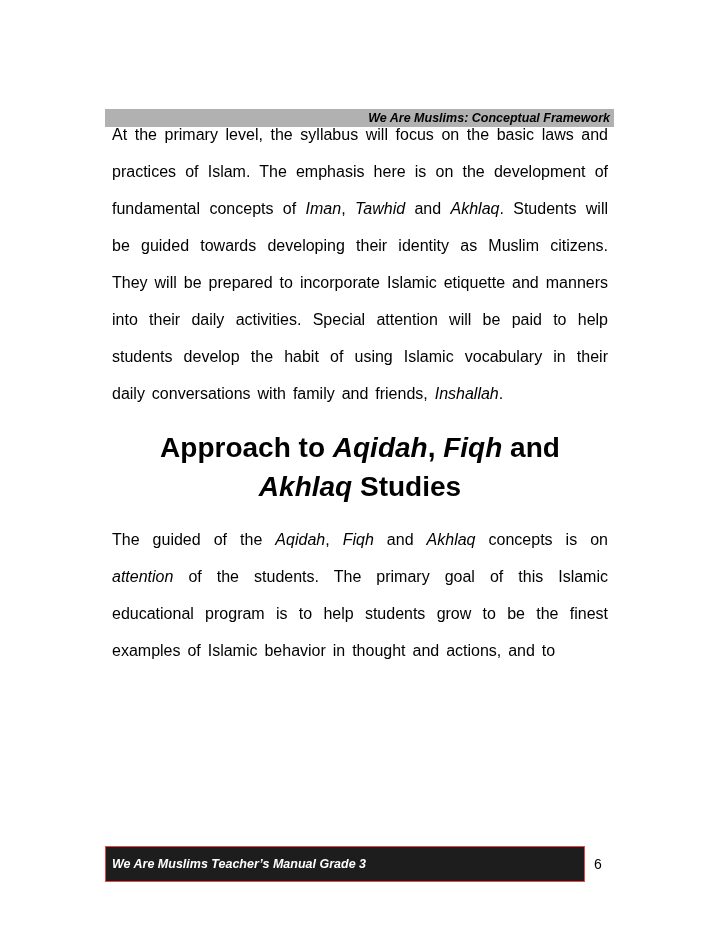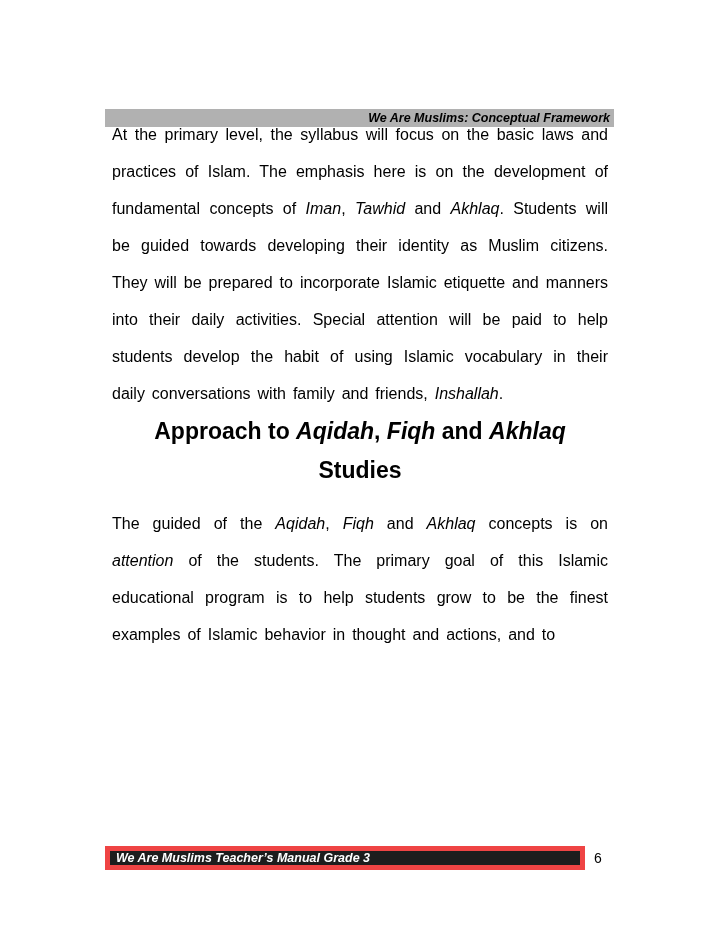--- a/index.html
+++ b/index.html
@@ -42,39 +42,39 @@
     font-size: 16px;
     line-height: 37px;
     text-align: justify;
     text-align-last: left;
     word-spacing: 2.5px;
   }
   .para-1 { margin-top: 11px; }
   .para-2 { margin-top: 37px; }
   .para-3 { margin-top: 15px; }
   .section-heading {
-    font-size: 23px;
+    font-size: 28px;
     line-height: 39px;
     font-weight: bold;
     text-align: center;
-    margin-top: 0;
+    margin-top: 16px;
   }
   .footer {
     position: absolute;
     top: 846px;
     left: 105px;
     width: 540px;
     display: flex;
     align-items: center;
   }
   .footer-bar {
     width: 480px;
-    height: 24px;
+    height: 36px;
     background: #1d1d1d;
-    border: 5px solid #ef4444;
+    border: 1px solid #ef4444;
     display: flex;
     align-items: center;
     padding-left: 6px;
   }
   .footer-title {
     color: #ffffff;
     font-size: 12.5px;
     font-weight: bold;
     font-style: italic;
     white-space: nowrap;

